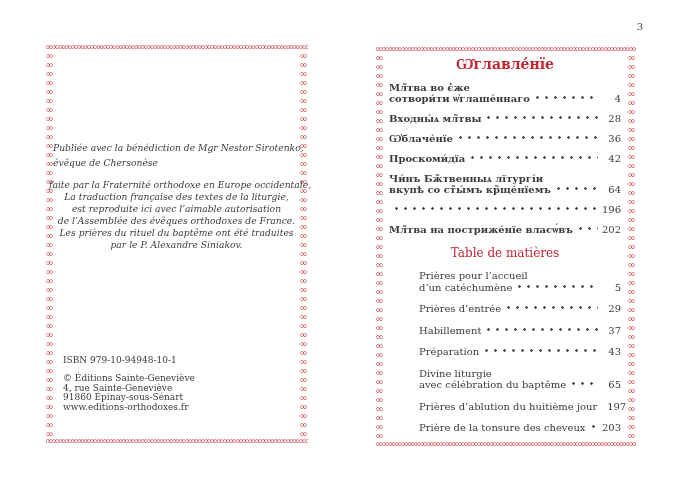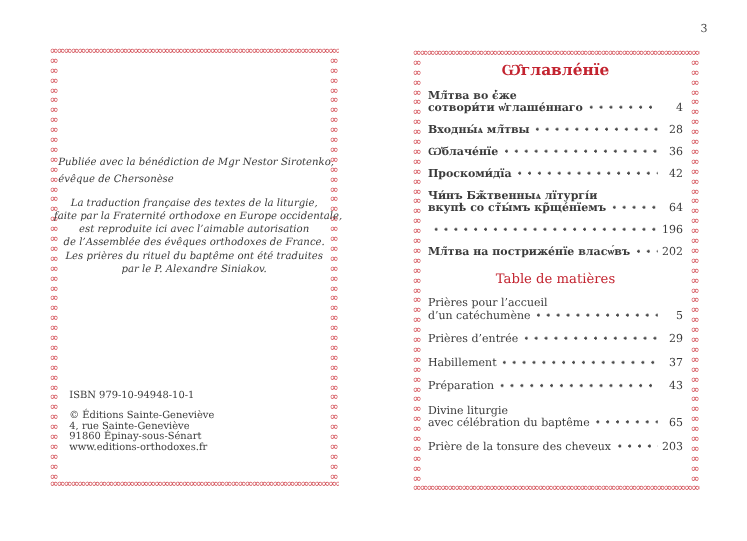--- a/index.html
+++ b/index.html
@@ -36,21 +36,21 @@
   .publisher { position:absolute; top:331px; left:18px; font-size:9px; line-height:9.7px; }
 
   
   .right-content { position:absolute; left:14px; right:15px; top:9px; bottom:6px; }
   .cs-title { margin:2px 0 9px; text-align:center; color:var(--red);
               font-size:14px; font-weight:bold; }
   .fr-title { margin:11px 0 10px; text-align:center; color:var(--red);
               font-size:12px; font-weight:normal; }
   .toc-entry { margin-bottom:9px; }
   .cs .toc-entry { font-weight:bold; font-size:10px; line-height:11px; }
-  .fr .toc-entry { font-size:10px; line-height:11.5px; margin-bottom:10px; }
+  .fr .toc-entry { font-size:10px; line-height:11.5px; margin-bottom:10px;margin-left:30px; }
   .toc-row { display:flex; align-items:center; }
   .toc-label, .toc-line { white-space:nowrap; }
   .dots { flex:1; height:3px; margin:0 3px 2px 6px;
           background-image:radial-gradient(circle at 1.5px 1.5px, #4a4a4a 1.1px, transparent 1.5px);
           background-size:9px 3px; background-repeat:repeat-x; }
   .pg { min-width:20px; text-align:right; font-weight:normal; }
   .cs .pg { font-size:10px; }
 </style>
 </head>
 <body>
@@ -64,22 +64,22 @@
     <div class="chain chain-h chain-bottom">∞∞∞∞∞∞∞∞∞∞∞∞∞∞∞∞∞∞∞∞∞∞∞∞∞∞∞∞∞∞∞∞∞∞∞∞∞∞∞∞∞∞∞∞∞∞∞∞∞∞∞∞∞∞∞∞∞∞∞∞∞∞∞∞∞∞∞∞∞∞∞∞∞∞∞∞∞∞∞∞∞∞∞∞∞∞∞∞∞∞∞∞∞∞∞∞∞∞∞∞∞∞∞∞∞∞∞∞∞∞∞∞∞∞∞∞∞∞∞∞</div>
     <div class="chain chain-v chain-left">∞∞∞∞∞∞∞∞∞∞∞∞∞∞∞∞∞∞∞∞∞∞∞∞∞∞∞∞∞∞∞∞∞∞∞∞∞∞∞∞∞∞∞∞∞∞∞∞∞∞∞∞∞∞∞∞∞∞∞∞∞∞∞∞∞∞∞∞∞∞∞∞∞∞∞∞∞∞∞∞∞∞∞∞∞∞∞∞∞∞∞∞∞∞∞∞∞∞∞∞∞∞∞∞∞∞∞∞∞∞∞∞∞∞∞∞∞∞∞∞</div>
     <div class="chain chain-v chain-right">∞∞∞∞∞∞∞∞∞∞∞∞∞∞∞∞∞∞∞∞∞∞∞∞∞∞∞∞∞∞∞∞∞∞∞∞∞∞∞∞∞∞∞∞∞∞∞∞∞∞∞∞∞∞∞∞∞∞∞∞∞∞∞∞∞∞∞∞∞∞∞∞∞∞∞∞∞∞∞∞∞∞∞∞∞∞∞∞∞∞∞∞∞∞∞∞∞∞∞∞∞∞∞∞∞∞∞∞∞∞∞∞∞∞∞∞∞∞∞∞</div>
 
     <div class="left-content">
       <div class="dedication">
         <div>Publiée avec la bénédiction de Mgr Nestor Sirotenko,</div>
         <div>évêque de Chersonèse</div>
       </div>
       <div class="credits">
+        <div>faite par la Fraternité orthodoxe en Europe occidentale,</div>
         <div>La traduction française des textes de la liturgie,</div>
-        <div>faite par la Fraternité orthodoxe en Europe occidentale,</div>
         <div>est reproduite ici avec l’aimable autorisation</div>
         <div>de l’Assemblée des évêques orthodoxes de France.</div>
         <div>Les prières du rituel du baptême ont été traduites</div>
         <div>par le P. Alexandre Siniakov.</div>
       </div>
       <div class="isbn">ISBN 979-10-94948-10-1</div>
       <div class="publisher">
         <div>© Éditions Sainte-Geneviève</div>
         <div>4, rue Sainte-Geneviève</div>
         <div>91860 Épinay-sous-Sénart</div>
@@ -186,20 +186,27 @@
         <div class="toc-entry">
           <div class="toc-line">Divine liturgie</div>
           <div class="toc-row">
             <span class="toc-label">avec célébration du baptême</span>
             <span class="dots"></span>
             <span class="pg">65</span>
           </div>
         </div>
         <div class="toc-entry">
           <div class="toc-row">
+            <span class="toc-label">Prières d’ablution du huitième jour</span>
+            <span class="dots"></span>
+            <span class="pg">197</span>
+          </div>
+        </div>
+        <div class="toc-entry">
+          <div class="toc-row">
             <span class="toc-label">Prière de la tonsure des cheveux</span>
             <span class="dots"></span>
             <span class="pg">203</span>
           </div>
         </div>
       </div>
 
     </div>
   </section>
 

